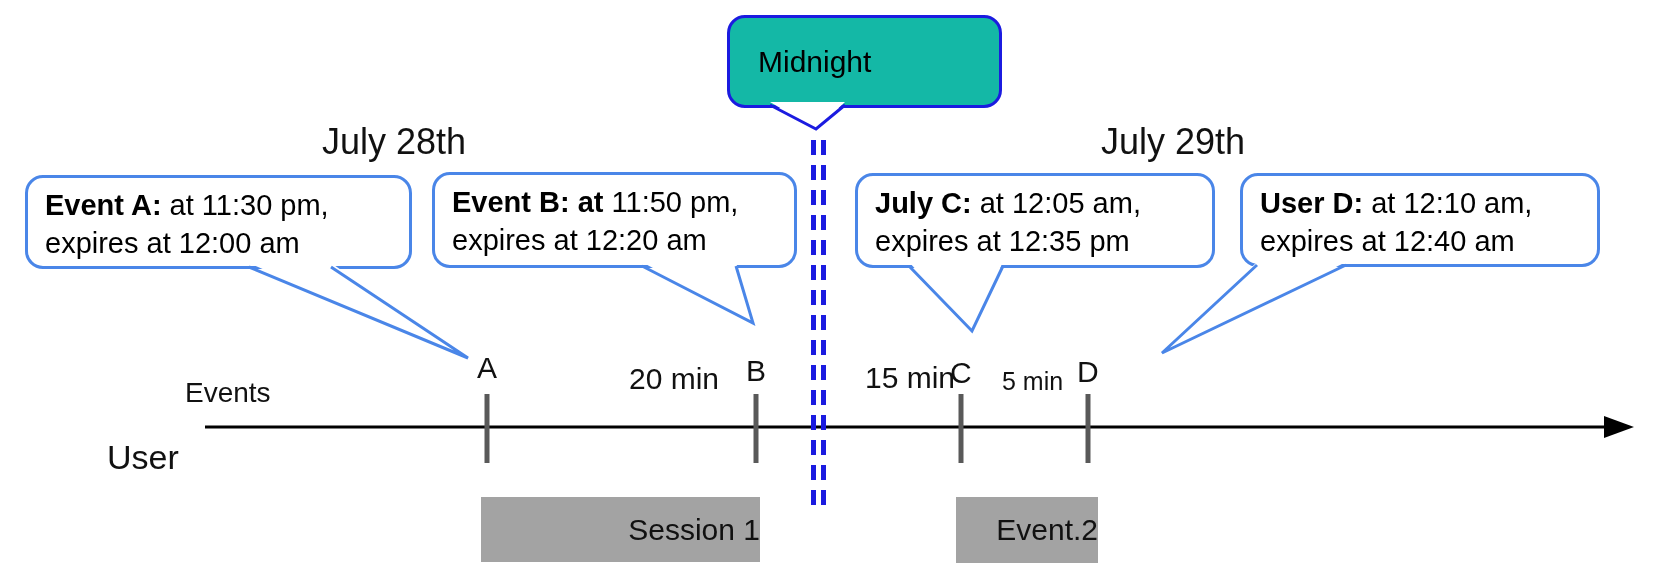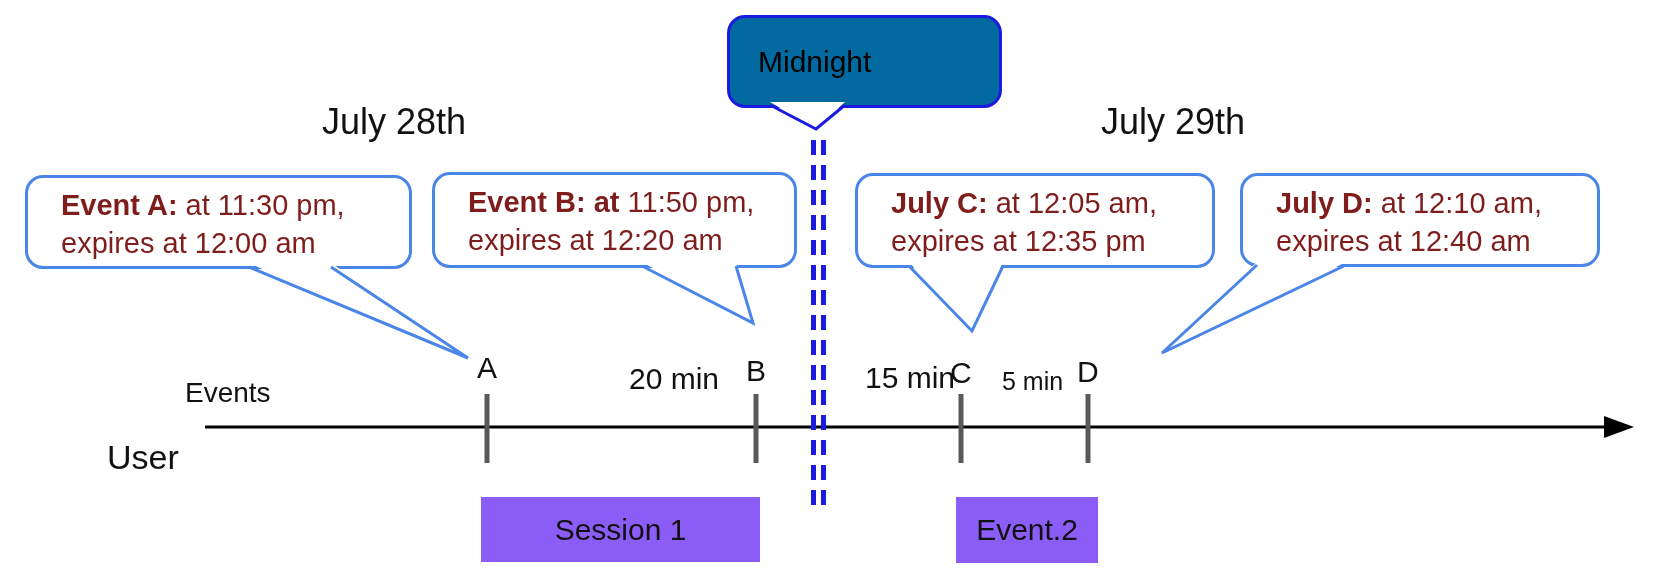--- a/index.html
+++ b/index.html
@@ -1,28 +1,28 @@
 <!DOCTYPE html>
 <html><head>
 <meta charset="utf-8">
 <style>
   html,body{margin:0;padding:0;background:#ffffff;}
   body{font-family:"Liberation Sans", sans-serif;}
   #stage{position:relative;width:1668px;height:578px;background:#fff;overflow:hidden;}
   .abs{position:absolute;}
-  .date-label{font-size:36px;color:#111;z-index:2;white-space:nowrap;}
+  .date-label{font-size:36px;color:#111;z-index:2;white-space:nowrap;margin-top:20px;}
   .callout{box-sizing:border-box;border:3px solid #4a86e8;border-radius:18px;background:#fff;
-           z-index:2;color:#7f1d1d;font-size:29px;line-height:38px;padding:8px 10px 0 33px;white-space:nowrap;}
+           z-index:2;color:#000000;font-size:29px;line-height:38px;padding:8px 10px 0 17px;white-space:nowrap;}
   .callout b{font-weight:bold;}
-  .midnight-box{box-sizing:border-box;border:3px solid #1b1be0;border-radius:18px;background:#0369a1;
+  .midnight-box{box-sizing:border-box;border:3px solid #1b1be0;border-radius:18px;background:#14b8a6;
            z-index:2;color:#000;font-size:30px;padding-left:28px;display:flex;align-items:center;white-space:nowrap;}
   .axis-label{color:#111;z-index:2;white-space:nowrap;margin-top:28px;}
   .tick-label{font-size:30px;color:#111;z-index:2;white-space:nowrap;}
   .gap-label{font-size:30px;color:#111;z-index:2;white-space:nowrap;}
-  .session-box{background:#8b5cf6;z-index:2;display:flex;align-items:center;justify-content:center;
+  .session-box{background:#a3a3a3;z-index:2;display:flex;align-items:center;justify-content:flex-end;
            font-size:30px;color:#111;white-space:nowrap;}
   svg.layer{position:absolute;left:0;top:0;z-index:1;pointer-events:none;}
   svg.tails{z-index:3;}
 </style>
 </head>
 <body>
 
 <div id="stage">
 
   <svg class="layer" width="1668" height="578" viewBox="0 0 1668 578">
@@ -52,21 +52,21 @@
   </div>
   <div class="abs callout" style="left:432px;top:172px;width:365px;height:96px;">
     <div><b>Event B: at</b><span> 11:50 pm,</span></div>
     <div>expires at 12:20 am</div>
   </div>
   <div class="abs callout" style="left:855px;top:173px;width:360px;height:95px;">
     <div><b>July C:</b><span> at 12:05 am,</span></div>
     <div>expires at 12:35 pm</div>
   </div>
   <div class="abs callout" style="left:1240px;top:173px;width:360px;height:94px;">
-    <div><b>July D: </b><span> at 12:10 am,</span></div>
+    <div><b>User D: </b><span> at 12:10 am,</span></div>
     <div>expires at 12:40 am</div>
   </div>
 
   <div class="abs axis-label" style="left:185px;top:349px;font-size:28px;">Events</div>
   <div class="abs axis-label" style="left:107px;top:410px;font-size:34px;">User</div>
 
   <div class="abs tick-label" style="left:477px;top:351px;">A</div>
   <div class="abs tick-label" style="left:746px;top:354px;">B</div>
   <div class="abs tick-label" style="left:950px;top:356px;">C</div>
   <div class="abs tick-label" style="left:1077px;top:355px;">D</div>

